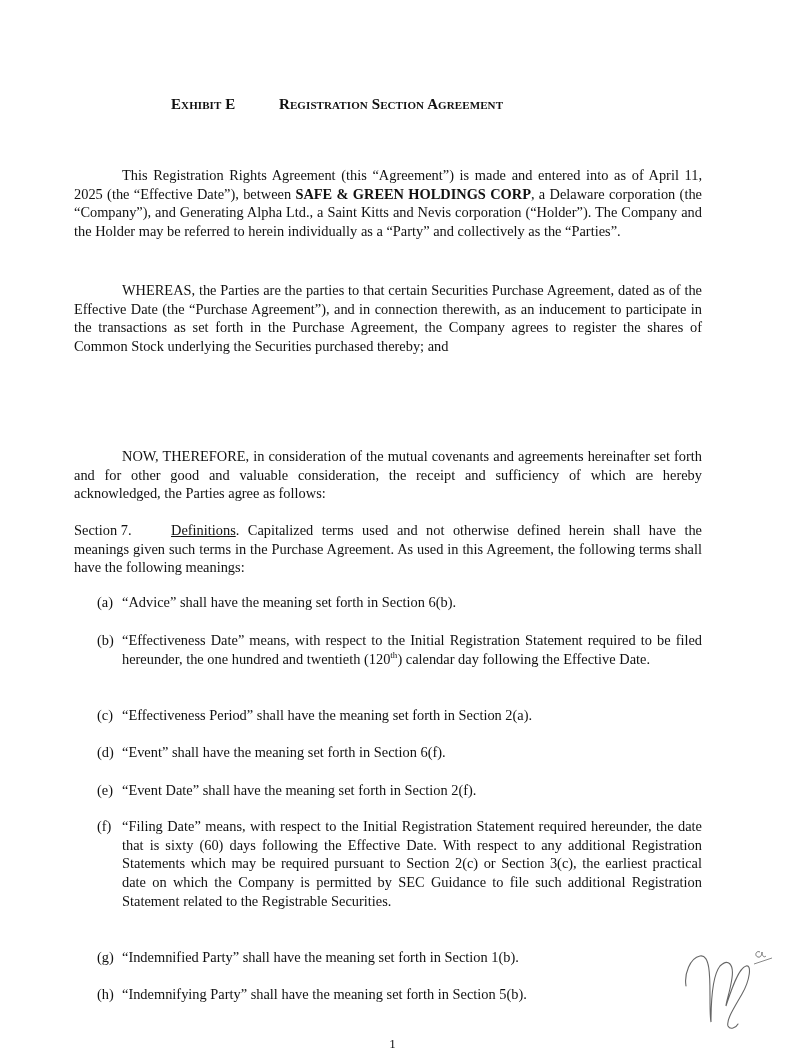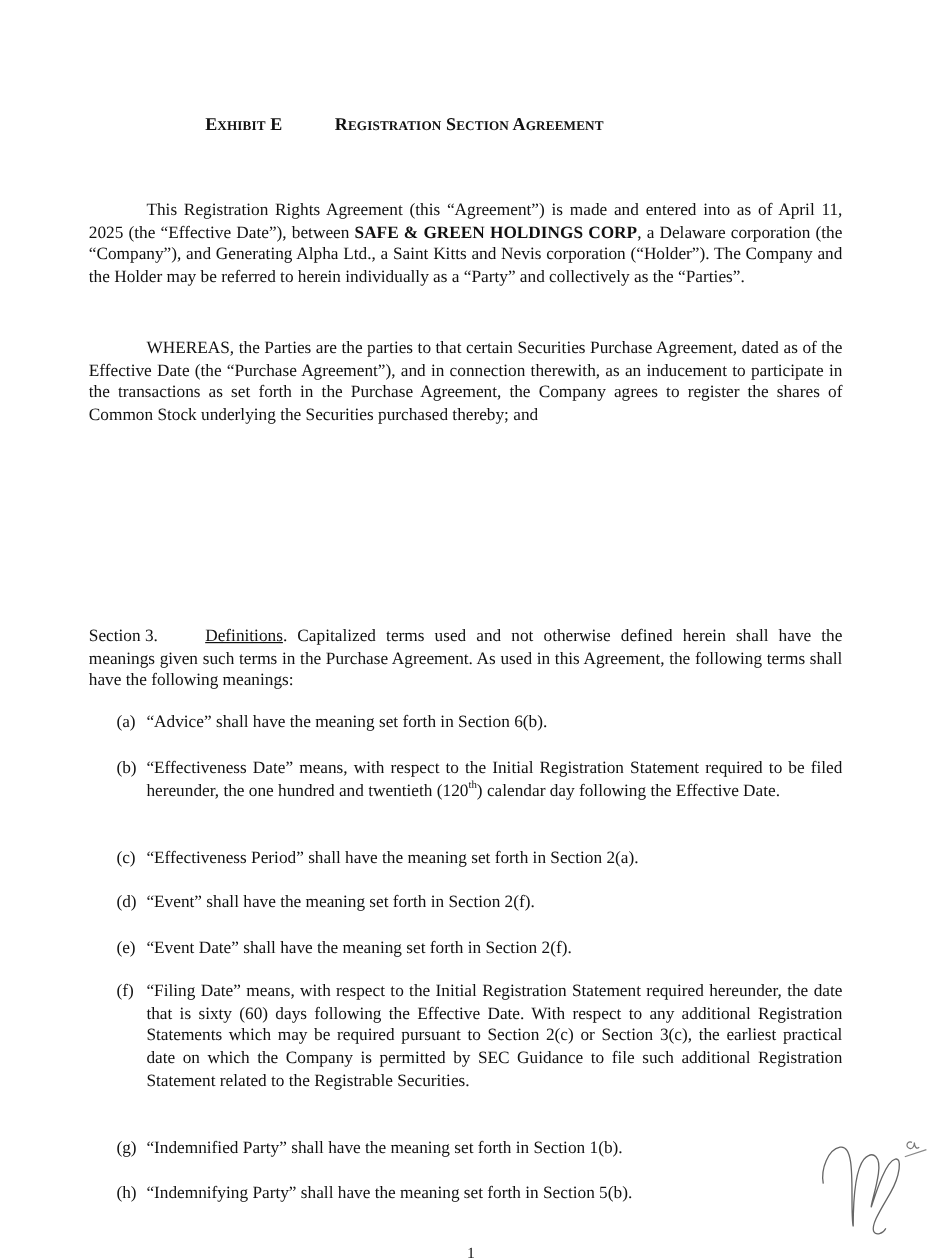--- a/index.html
+++ b/index.html
@@ -32,39 +32,40 @@
   <div class="heading">
     <span class="exhibit">Exhibit E</span>
     <span class="title">Registration Section Agreement</span>
   </div>
 
   <p class="para indent" style="top:150px;"><span>This Registration Rights Agreement (this “Agreement”) is made and entered into as of April 11, 2025 (the “Effective Date”), between </span><span class="b">SAFE &amp; GREEN HOLDINGS CORP</span><span>, a Delaware corporation (the “Company”), and Generating Alpha Ltd., a Saint Kitts and Nevis corporation (“Holder”). The Company and the Holder may be referred to herein individually as a “Party” and collectively as the “Parties”.</span></p>
 
   <p class="para indent" style="top:265px;">WHEREAS, the Parties are the parties to that certain Securities Purchase Agreement, dated as of the Effective Date (the “Purchase Agreement”), and in connection therewith, as an inducement to participate in the transactions as set forth in the Purchase Agreement, the Company agrees to register the shares of Common Stock underlying the Securities purchased thereby; and</p>
 
 
+  <p class="para indent" style="top:431px;">NOW, THEREFORE, in consideration of the mutual covenants and agreements hereinafter set forth and for other good and valuable consideration, the receipt and sufficiency of which are hereby acknowledged, the Parties agree as follows:</p>
 
-  <p class="para" style="top:505px;"><span class="sec-label">Section 3.</span><span class="u">Definitions</span><span>. Capitalized terms used and not otherwise defined herein shall have the meanings given such terms in the Purchase Agreement. As used in this Agreement, the following terms shall have the following meanings:</span></p>
+  <p class="para" style="top:505px;"><span class="sec-label">Section 7.</span><span class="u">Definitions</span><span>. Capitalized terms used and not otherwise defined herein shall have the meanings given such terms in the Purchase Agreement. As used in this Agreement, the following terms shall have the following meanings:</span></p>
 
   <div class="defs" style="top:0;">
     <div class="def" style="top:577px;">
       <span class="lbl">(a)</span>
       <span class="txt">“Advice” shall have the meaning set forth in Section 6(b).</span>
     </div>
     <div class="def" style="top:615px;">
       <span class="lbl">(b)</span>
       <span class="txt"><span>“Effectiveness Date” means, with respect to the Initial Registration Statement required to be filed hereunder, the one hundred and twentieth (120</span><sup>th</sup><span>) calendar day following the Effective Date.</span></span>
     </div>
     <div class="def" style="top:690px;">
       <span class="lbl">(c)</span>
       <span class="txt">“Effectiveness Period” shall have the meaning set forth in Section 2(a).</span>
     </div>
     <div class="def" style="top:727px;">
       <span class="lbl">(d)</span>
-      <span class="txt">“Event” shall have the meaning set forth in Section 2(f).</span>
+      <span class="txt">“Event” shall have the meaning set forth in Section 6(f).</span>
     </div>
     <div class="def" style="top:765px;">
       <span class="lbl">(e)</span>
       <span class="txt">“Event Date” shall have the meaning set forth in Section 2(f).</span>
     </div>
     <div class="def" style="top:801px;">
       <span class="lbl">(f)</span>
       <span class="txt">“Filing Date” means, with respect to the Initial Registration Statement required hereunder, the date that is sixty (60) days following the Effective Date. With respect to any additional Registration Statements which may be required pursuant to Section 2(c) or Section 3(c), the earliest practical date on which the Company is permitted by SEC Guidance to file such additional Registration Statement related to the Registrable Securities.</span>
     </div>
     <div class="def" style="top:932px;">

